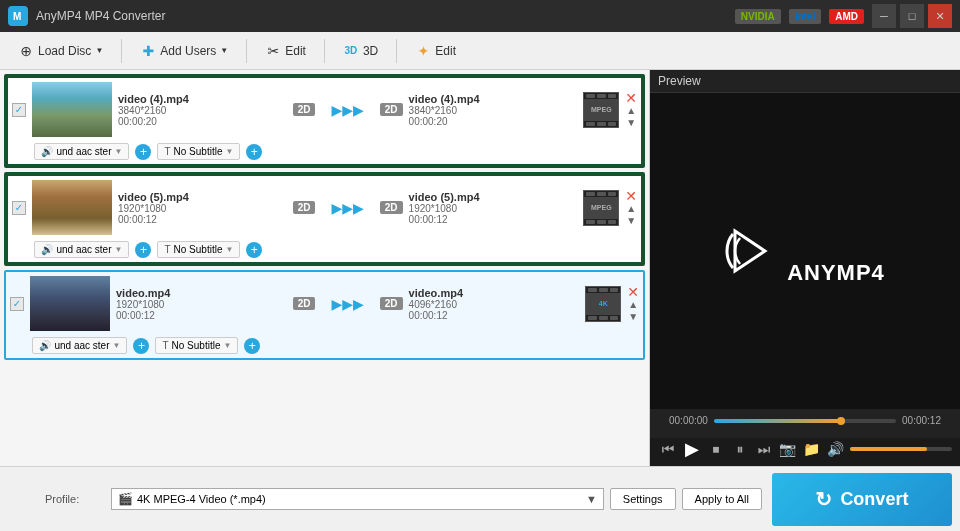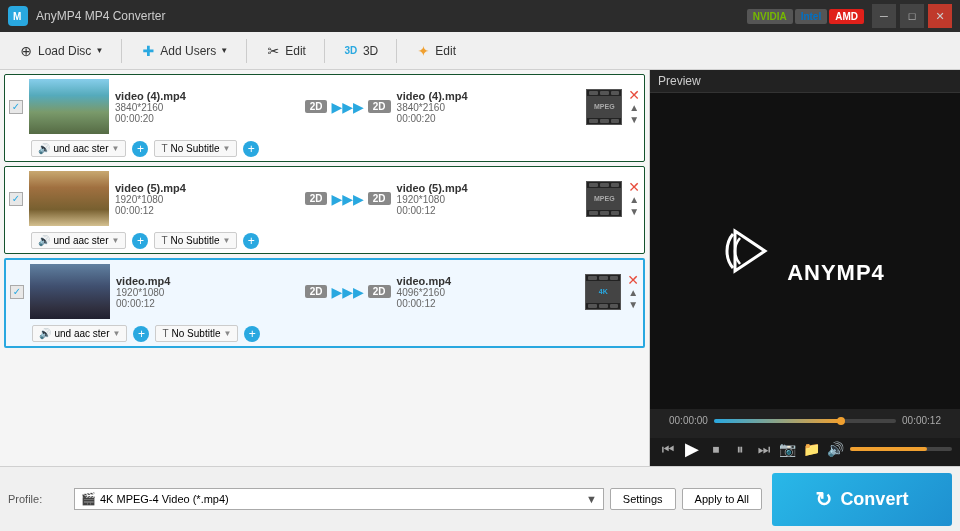--- a/index.html
+++ b/index.html
@@ -33,21 +33,21 @@
     #titlebar .title-text { flex: 1; }
     #titlebar .win-controls { display: flex; gap: 4px; margin-left: auto; }
     #titlebar .win-btn {
       width: 24px; height: 24px;
       background: #444;
       border: none; color: #ccc; cursor: pointer;
       display: flex; align-items: center; justify-content: center;
       font-size: 11px;
     }
     #titlebar .win-btn.close { background: #c0392b; }
-    #titlebar .gpu-badges { display: flex; gap: 2px; margin-right: 8px; }
+    #titlebar .gpu-badges { display: flex; gap: 8px; margin-right: 8px; }
     .gpu-badge {
       padding: 2px 6px;
       font-size: 10px; font-weight: bold;
       border-radius: 2px;
     }
     .gpu-nvidia { background: #555; color: #76b900; }
     .gpu-intel { background: #555; color: #0071c5; }
     .gpu-amd { background: #e0201a; color: white; }
 
     
@@ -93,21 +93,21 @@
     }
 
     
     #filelist::-webkit-scrollbar { width: 8px; }
     #filelist::-webkit-scrollbar-track { background: #e8e8e8; }
     #filelist::-webkit-scrollbar-thumb { background: #aaa; }
 
     .file-item {
       background: white;
       margin: 4px;
-      border: 1px solid #14532d;
+      border: 4px solid #14532d;
       border-radius: 2px;
     }
     .file-item.selected { border: 2px solid #29a8e0; background: #f0f8ff; }
 
     .file-item-top {
       display: flex;
       align-items: center;
       padding: 4px;
       gap: 6px;
     }
@@ -127,21 +127,21 @@
       object-fit: cover;
       flex-shrink: 0;
       background: #555;
       overflow: hidden;
     }
     .file-info { flex: 1; }
     .file-name { font-weight: bold; color: #333; font-size: 11px; }
     .file-meta { color: #666; font-size: 10px; }
 
     .arrow-area {
-      display: flex; align-items: center; gap: 4px; justify-content: flex-end;
+      display: flex; align-items: center; gap: 16px; justify-content: flex-end;
     }
     .badge-2d {
       background: #888; color: white;
       font-size: 10px; padding: 1px 5px;
       border-radius: 2px; font-weight: bold;
     }
     .arrows {
       color: #29a8e0; font-size: 14px;
     }
 
@@ -268,21 +268,21 @@
       display: flex;
       align-items: center;
       padding: 0 8px;
       gap: 0;
     }
     .bottom-left {
       flex: 1;
       display: flex; flex-direction: column; gap: 6px;
     }
     .profile-row, .dest-row {
-      display: flex; align-items: center; gap: 6px;
+      display: flex; align-items: center; gap: 6px; margin-left: 37px;
     }
     .row-label { color: #555; font-size: 11px; min-width: 60px; }
     .profile-select {
       flex: 1;
       border: 1px solid #aaa;
       background: white;
       padding: 3px 6px;
       font-size: 11px;
       display: flex; align-items: center; gap: 4px;
       cursor: pointer;

